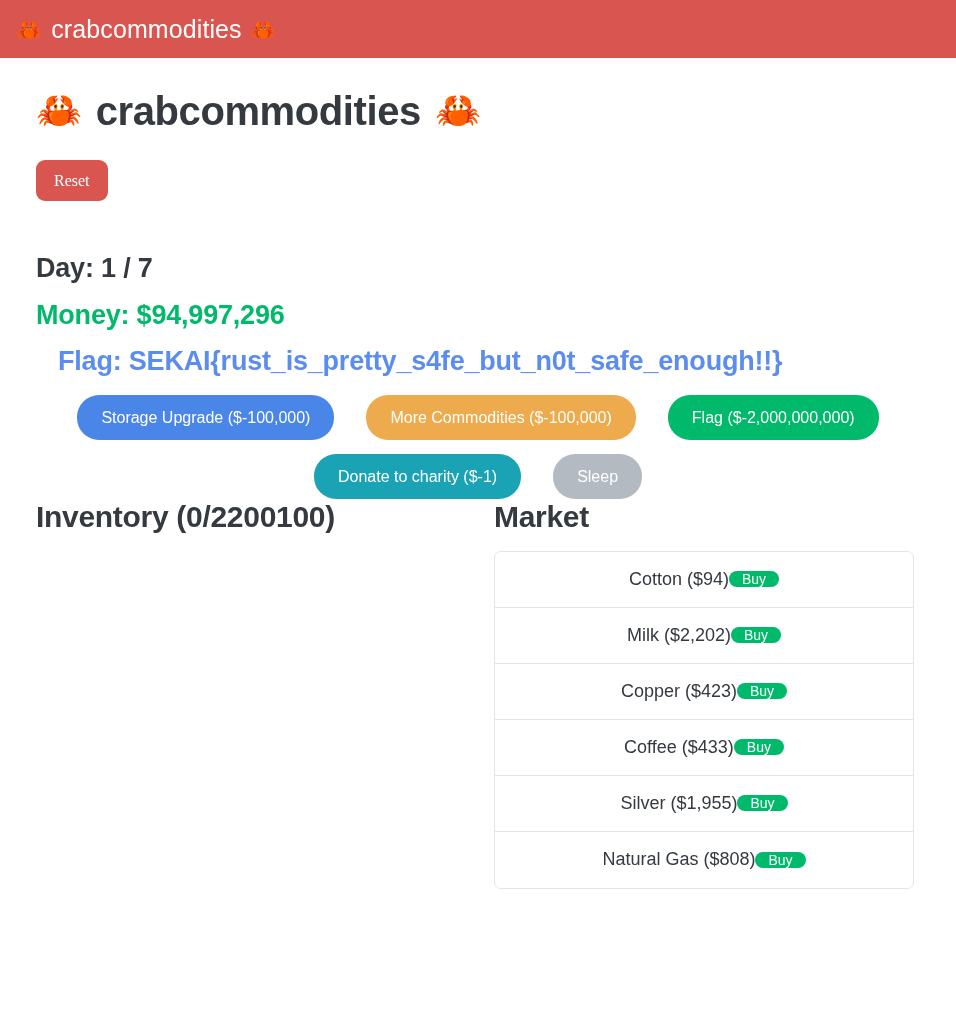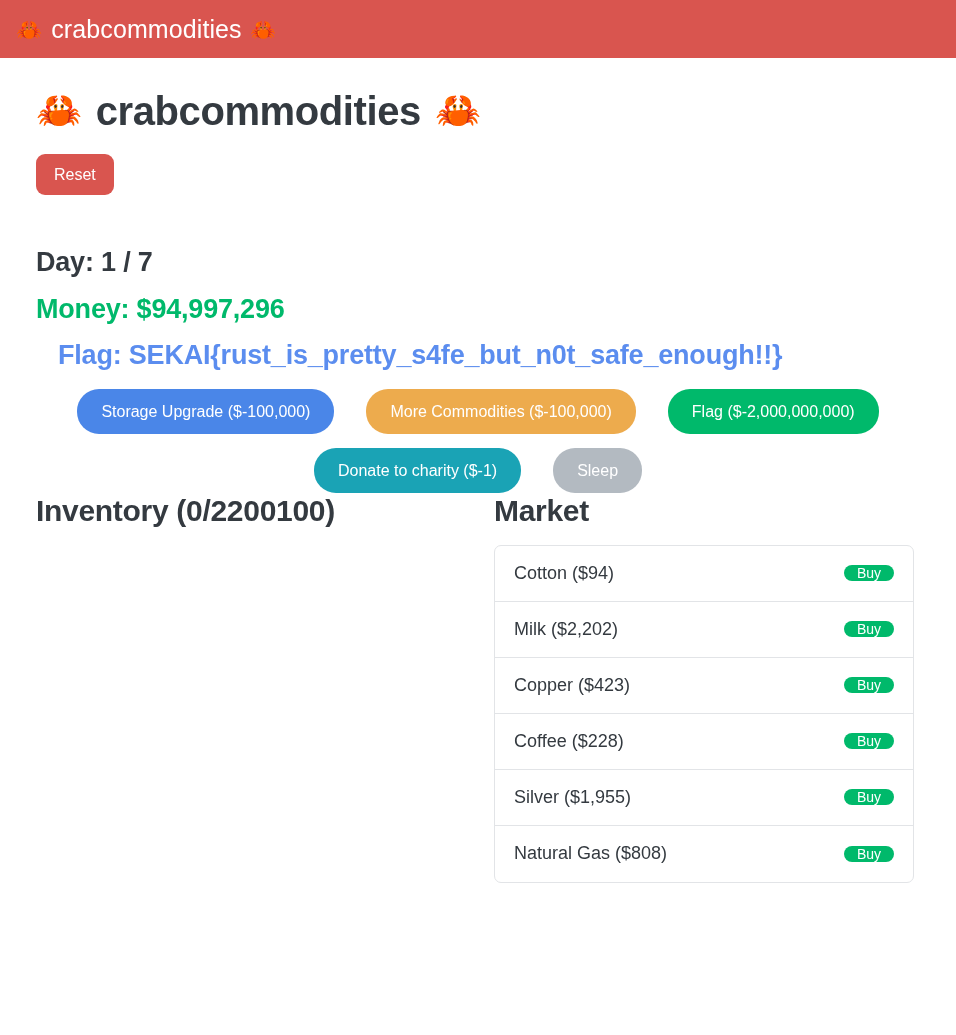--- a/index.html
+++ b/index.html
@@ -50,27 +50,27 @@
     color: #343a40;
     letter-spacing: -0.4px;
     display: flex;
     align-items: center;
     gap: 14px;
     line-height: 1.25;
   }
   .page-title .crab { font-size: 37px; }
 
   .reset-btn {
-    margin-top: 18px;
+    margin-top: 24px;
     background: #d9554f;
     color: #ffffff;
     border: none;
     border-radius: 9px;
     font-size: 16px;
-    font-family: Liberation Sans, sans-serif;
+    font-family: Liberation Serif, serif;
     padding: 11px 18px;
     cursor: pointer;
     line-height: 1.2;
   }
 
   
   .stats {
     margin-top: 44px;
   }
   .stat-line {
@@ -137,21 +137,21 @@
 
   .market-list {
     border: 1px solid #e2e4e7;
     border-radius: 7px;
     overflow: hidden;
     background: #ffffff;
   }
   .market-row {
     display: flex;
     align-items: center;
-    justify-content: space-between;
+    justify-content: center;
     padding: 14px 19px;
     border-bottom: 1px solid #e2e4e7;
     min-height: 56px;
   }
   .market-row:last-child { border-bottom: none; }
   .market-name {
     font-size: 18px;
     color: #343a40;
     line-height: 1.3;
   }
@@ -217,21 +217,21 @@
           </div>
           <div class="market-row">
             <span class="market-name">Milk ($2,202)</span>
             <button class="buy-btn">Buy</button>
           </div>
           <div class="market-row">
             <span class="market-name">Copper ($423)</span>
             <button class="buy-btn">Buy</button>
           </div>
           <div class="market-row">
-            <span class="market-name">Coffee ($228)</span>
+            <span class="market-name">Coffee ($433)</span>
             <button class="buy-btn">Buy</button>
           </div>
           <div class="market-row">
             <span class="market-name">Silver ($1,955)</span>
             <button class="buy-btn">Buy</button>
           </div>
           <div class="market-row">
             <span class="market-name">Natural Gas ($808)</span>
             <button class="buy-btn">Buy</button>
           </div>

